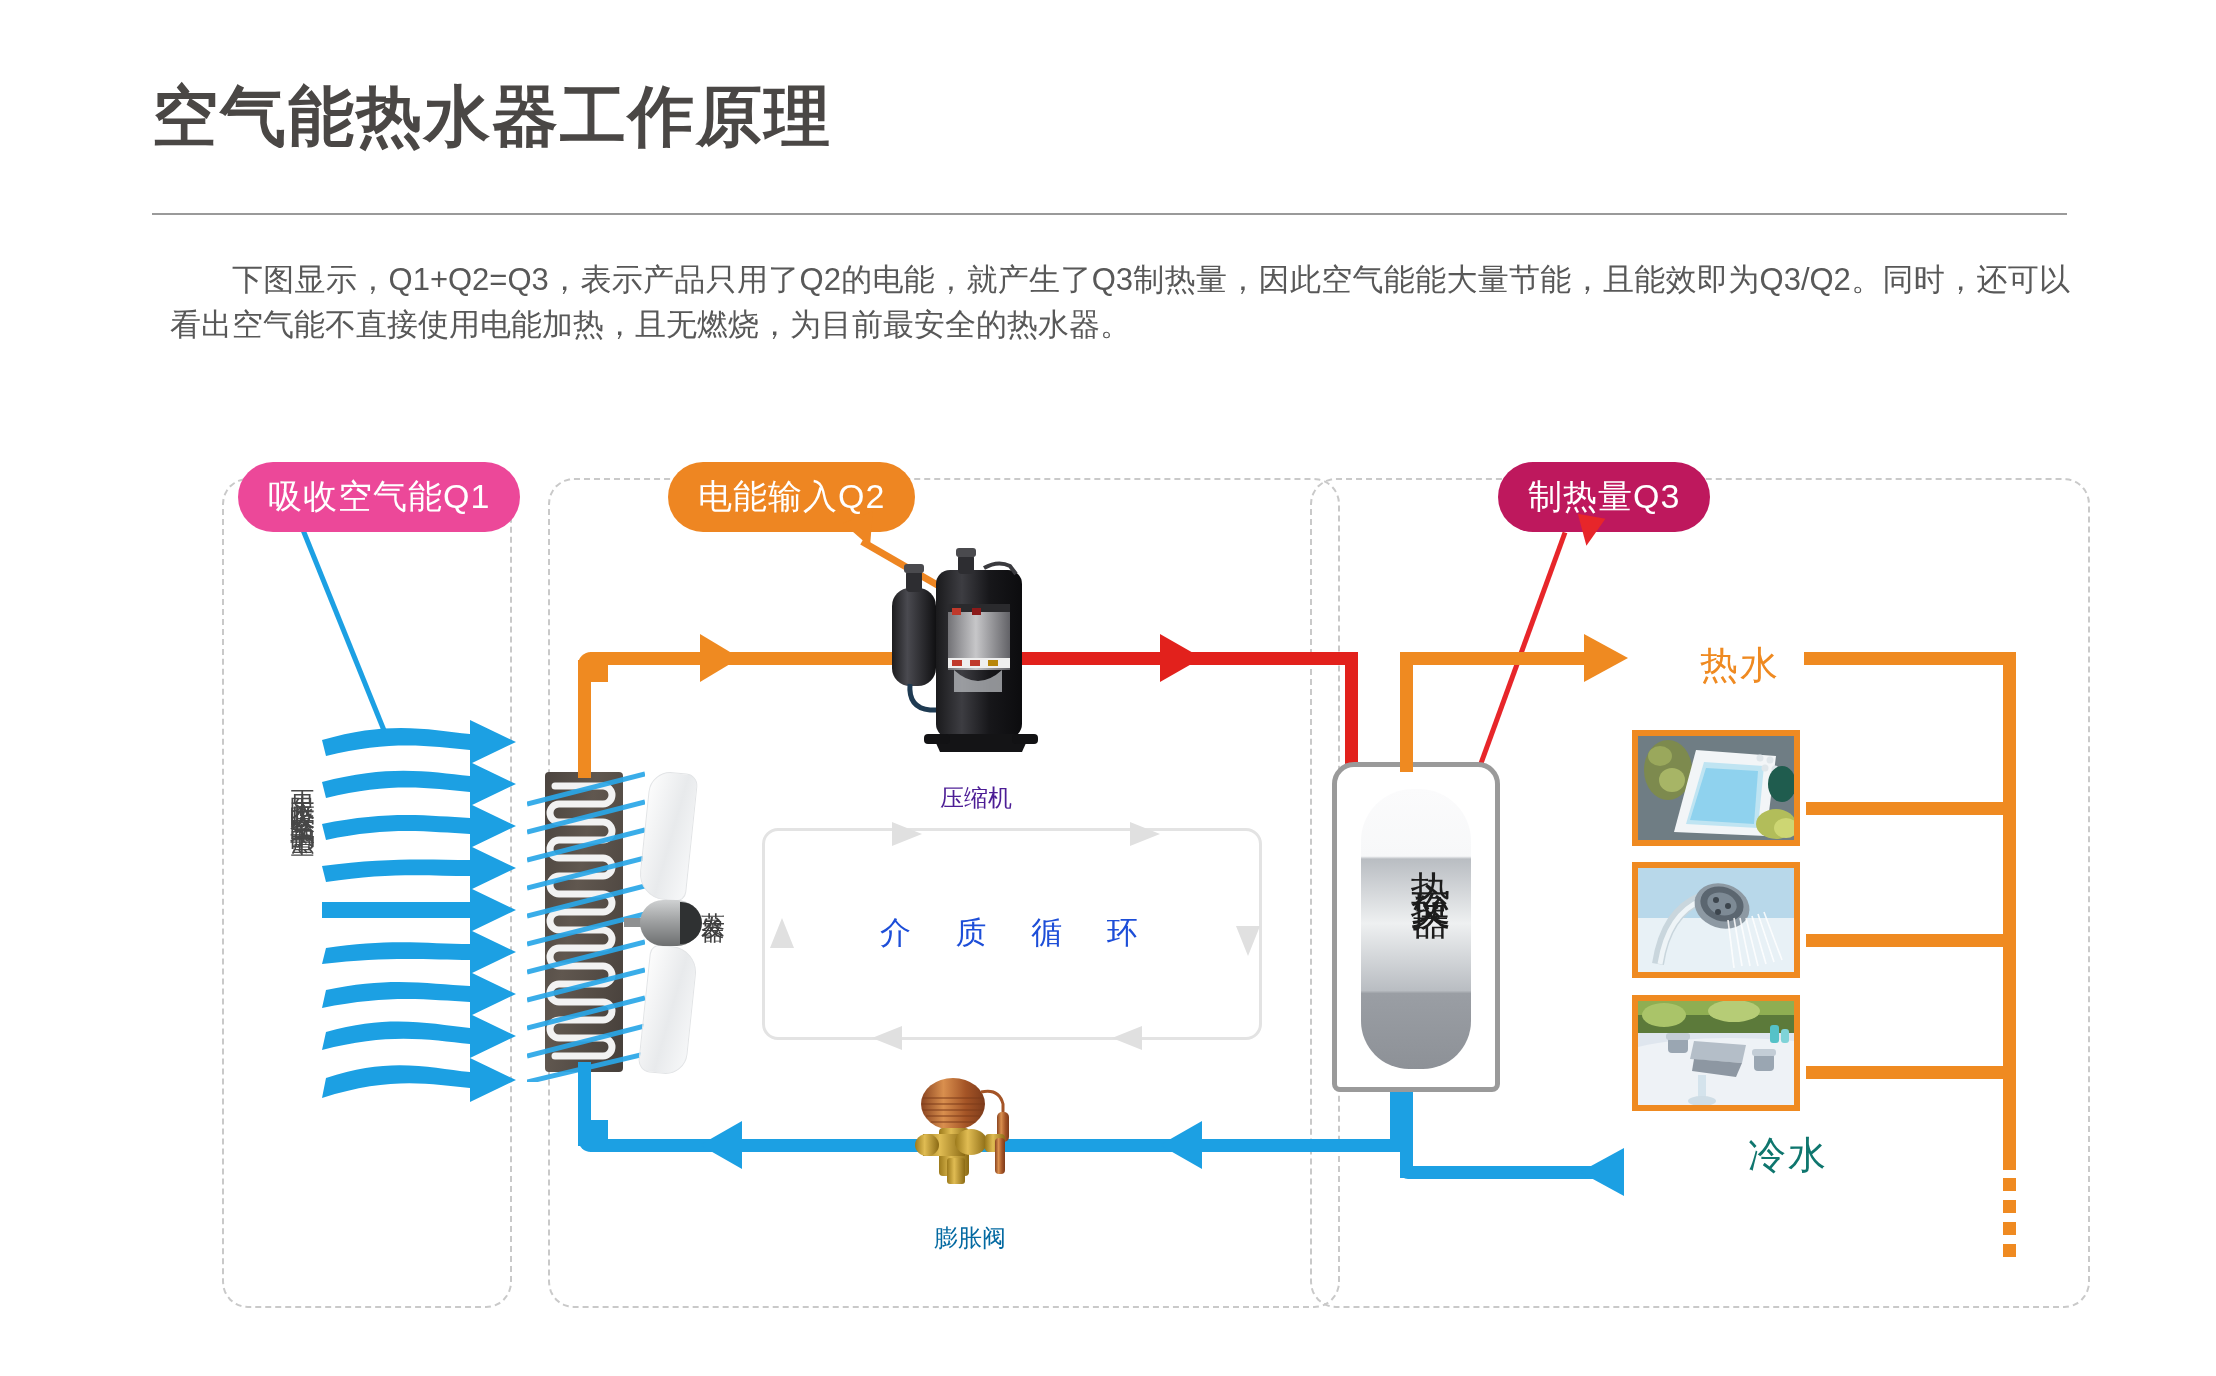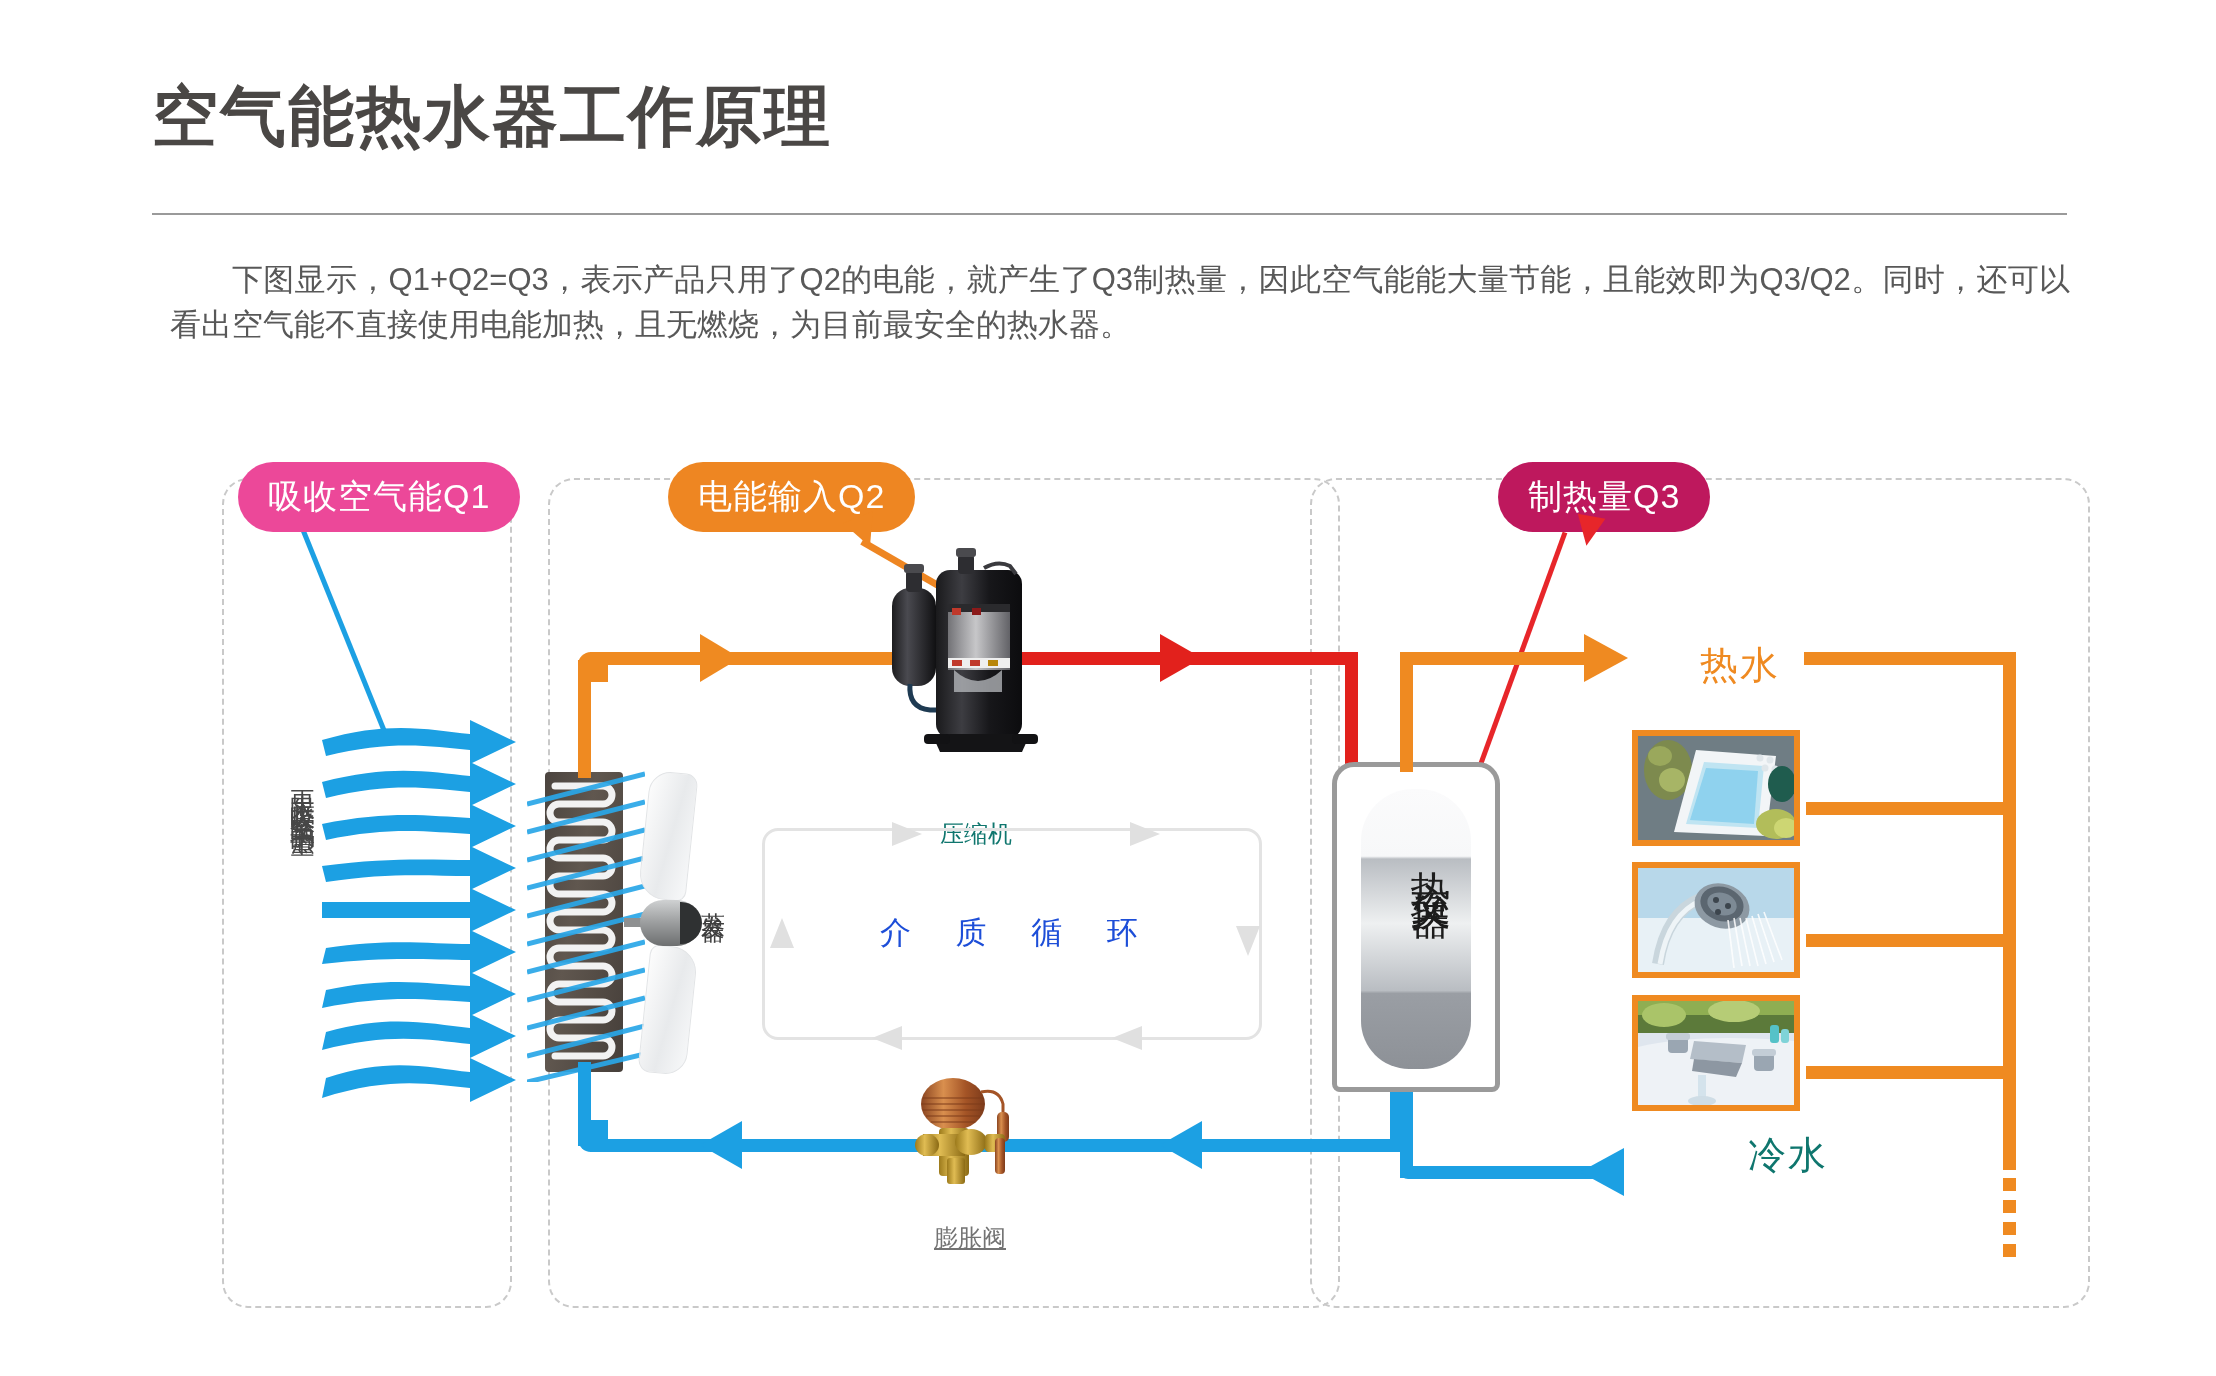--- a/index.html
+++ b/index.html
@@ -157,21 +157,21 @@
     border-bottom: 24px solid transparent;
   }
   .arrow-l {
     position: absolute; width: 0; height: 0;
     border-top: 24px solid transparent;
     border-bottom: 24px solid transparent;
   }
 
   
   #compressor { position: absolute; left: 880px; top: 548px; width: 190px; height: 220px; }
-  #comp-label { position: absolute; left: 940px; top: 782px; font-size: 24px; color: #0f766e; margin-top: 36px; }
+  #comp-label { position: absolute; left: 940px; top: 782px; font-size: 24px; color: #4c1d95; }
 
   
   #medium-box {
     position: absolute;
     left: 762px; top: 828px;
     width: 500px; height: 212px;
     border: 3px solid #e3e3e3;
     border-radius: 16px;
   }
   #medium-label {
@@ -195,21 +195,21 @@
   #hx-inner {
     position: absolute; left: 24px; top: 22px;
     width: 110px; height: 280px;
     border-radius: 52px 52px 48px 48px;
     background: linear-gradient(180deg,#fbfbfc 0%,#f7f8f9 24%,#b9bdc2 25%,#eef0f1 48%,#b9bdc2 72%,#9a9ea4 73%,#8d9197 100%);
     overflow: hidden;
   }
 
   
   #expansion-valve { position: absolute; left: 905px; top: 1072px; width: 132px; height: 120px; }
-  #valve-label { position: absolute; left: 934px; top: 1222px; font-size: 24px; color: #737373; text-decoration: underline; }
+  #valve-label { position: absolute; left: 934px; top: 1222px; font-size: 24px; color: #0369a1; }
 
   
   .photo {
     position: absolute;
     width: 168px; height: 116px;
     border: 6px solid #ef8a21;
     overflow: hidden;
   }
   #photo-bathtub { left: 1632px; top: 730px; }
   #photo-shower  { left: 1632px; top: 862px; }

